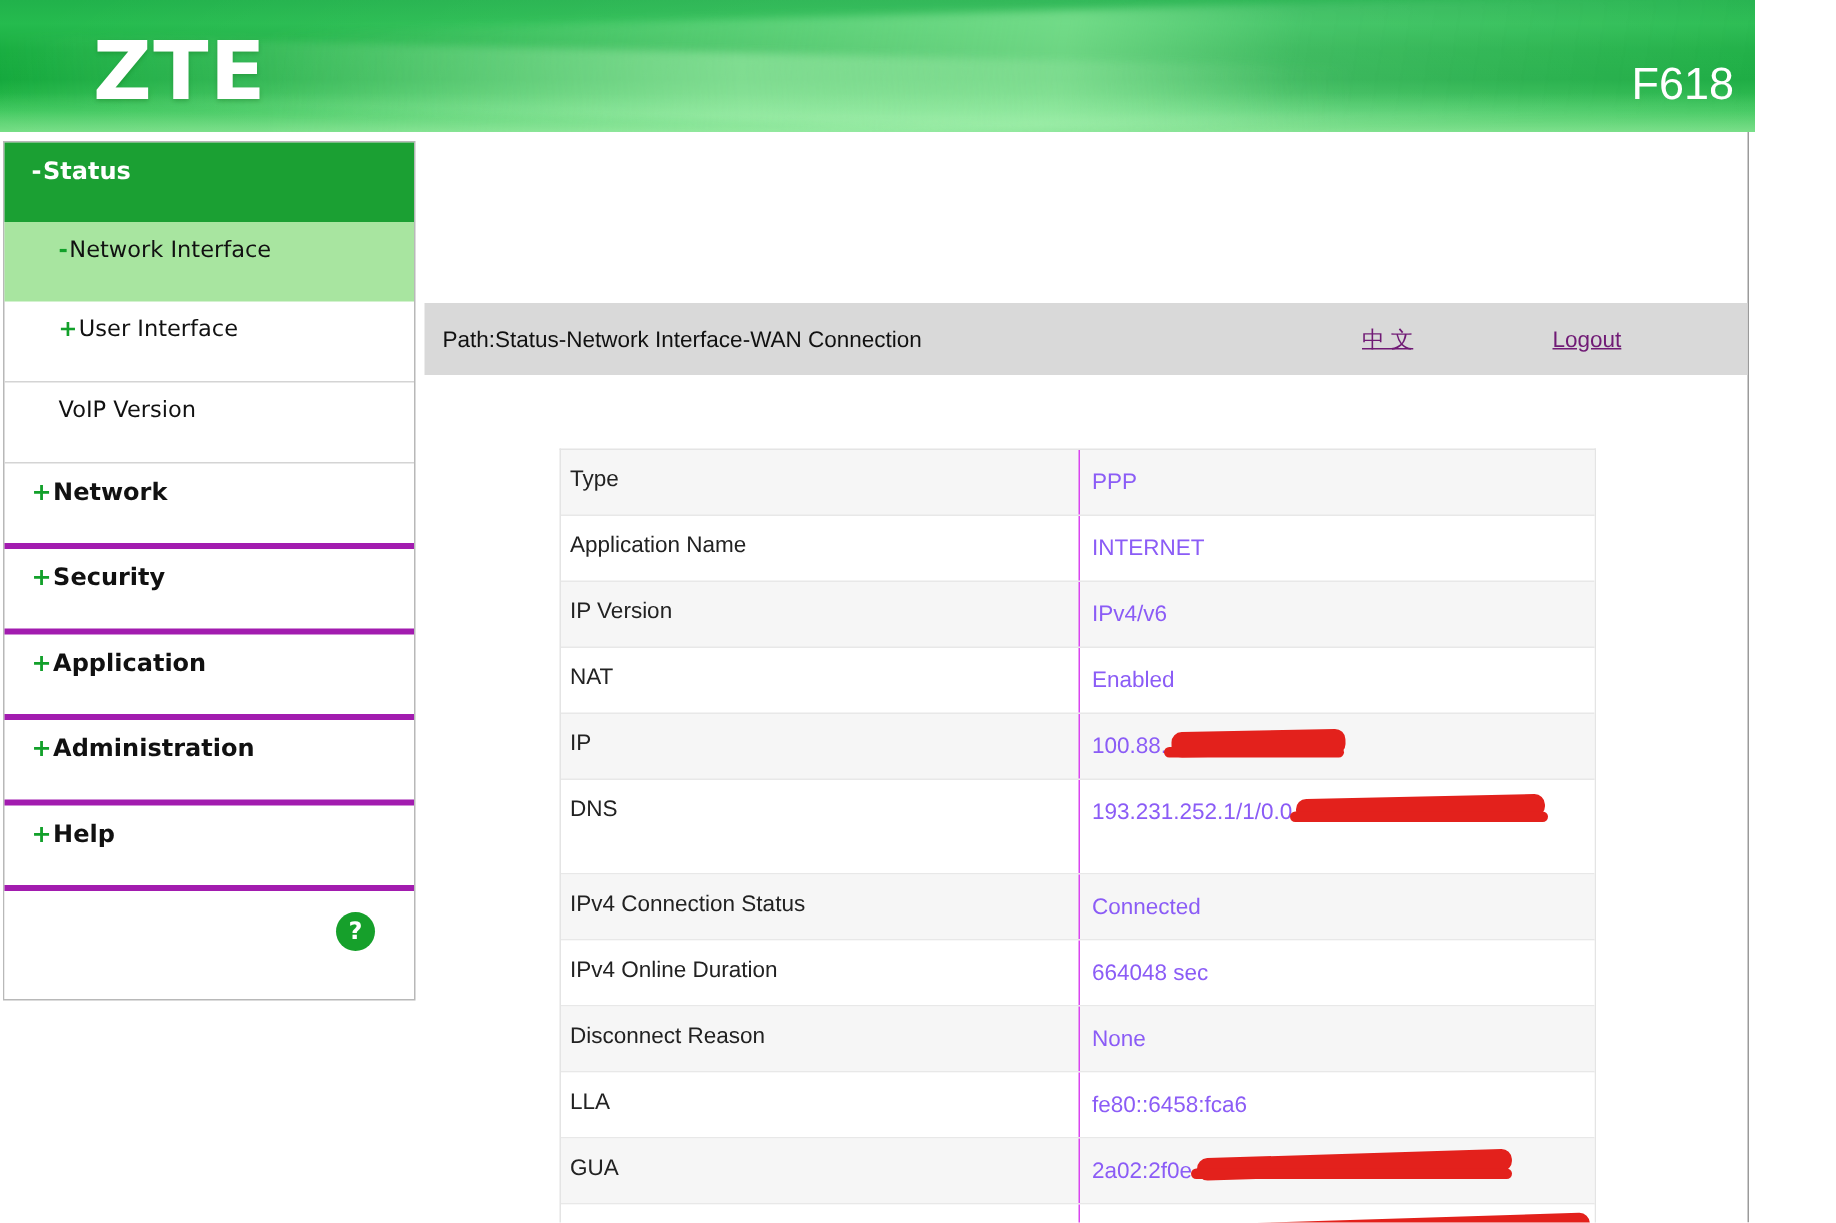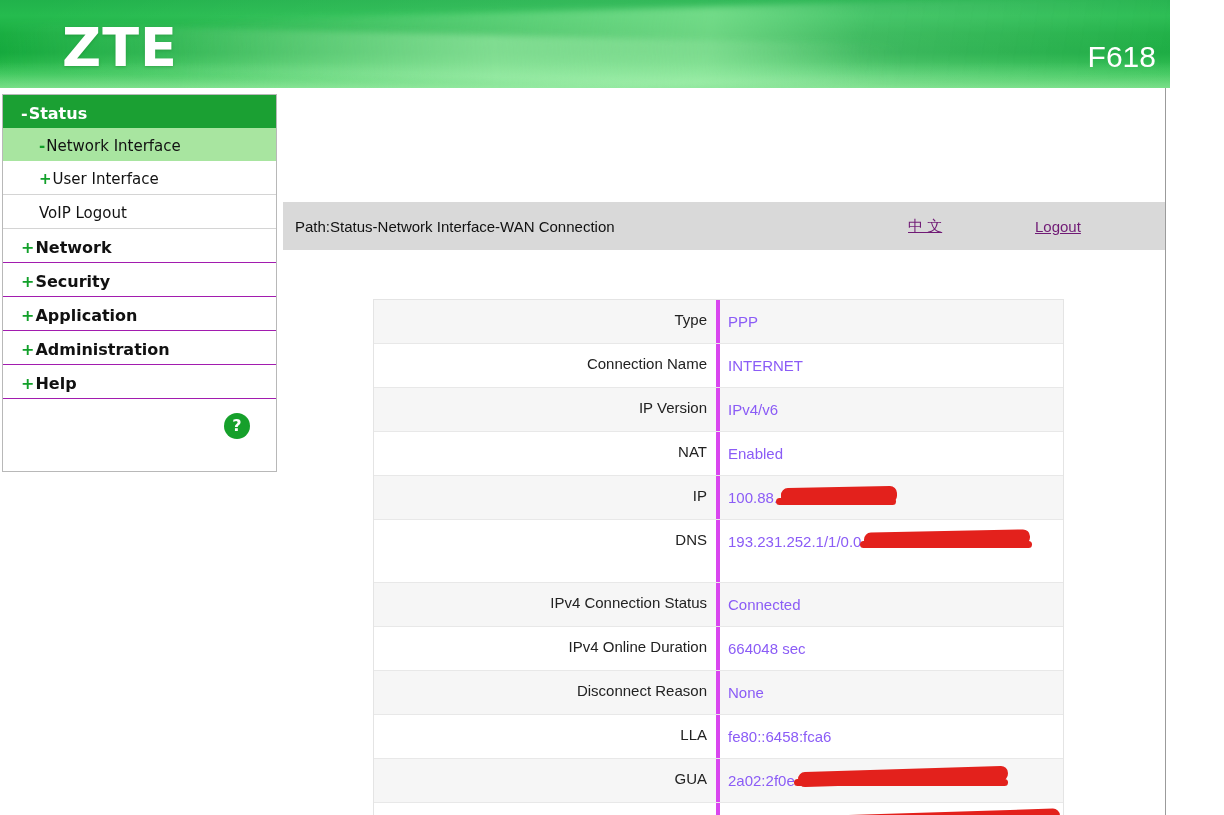--- a/index.html
+++ b/index.html
@@ -77,29 +77,29 @@
 
   
   .sidebar {
     position: absolute; left: 2px; top: 6px;
     width: 275px;
     background: #ffffff;
     border: 1px solid #b8b8b8;
   }
   .nav-item {
     font-size: 15px; color: #111111;
-    padding: 9px 0 5px 0;
+    padding: 9px 0 25px 0;
     line-height: 19px;
     cursor: pointer;
     white-space: nowrap;
   }
   .nav-l0 {
     font-weight: bold; font-size: 16px;
     padding-left: 18px;
-    border-bottom: 1px solid #a21caf;
+    border-bottom: 4px solid #a21caf;
   }
   .nav-l0.active {
     background: #1ba033; color: #ffffff;
     border-bottom: none;
   }
   .nav-l1 {
     padding-left: 36px; font-size: 15px;
   }
   .nav-l1.open { background: #a8e5a0; }
   .nav-l1.plain { border-bottom: 1px solid #d4d4d4; }
@@ -150,24 +150,24 @@
   }
   .row {
     display: flex;
     border-bottom: 1px solid #e8e8e8;
     min-height: 42px;
   }
   .row.odd { background: #f6f6f6; }
   .row.even { background: #ffffff; }
   .cell-label {
     width: 346px; flex: 0 0 346px;
-    text-align: right;
+    text-align: left;
     padding: 11px 9px 11px 6px;
     font-size: 15px; color: #222222;
-    border-right: 4px solid #d946ef;
+    border-right: 1px solid #d946ef;
     font-family: "Liberation Sans", "DejaVu Sans", sans-serif;
   }
   .cell-value {
     flex: 1 1 auto;
     padding: 11px 4px 11px 8px;
     font-size: 15px; color: #8b5cf6;
     position: relative;
     font-family: "Liberation Sans", "DejaVu Sans", sans-serif;
     word-break: break-all;
     line-height: 21px;
@@ -211,21 +211,21 @@
       <span class="sign">-</span><span>Network Interface</span>
     </div>
 
 
 
     <div class="nav-item nav-l1 plain">
       <span class="sign">+</span><span>User Interface</span>
     </div>
 
     <div class="nav-item nav-l1 plain">
-      <span>VoIP Logout</span>
+      <span>VoIP Version</span>
     </div>
 
     <div class="nav-item nav-l0">
       <span class="sign">+</span><span>Network</span>
     </div>
 
     <div class="nav-item nav-l0">
       <span class="sign">+</span><span>Security</span>
     </div>
 
@@ -253,21 +253,21 @@
   </div>
 
   <div class="table">
 
     <div class="row odd">
       <div class="cell-label">Type</div>
       <div class="cell-value">PPP</div>
     </div>
 
     <div class="row even">
-      <div class="cell-label">Connection Name</div>
+      <div class="cell-label">Application Name</div>
       <div class="cell-value">INTERNET</div>
     </div>
 
     <div class="row odd">
       <div class="cell-label">IP Version</div>
       <div class="cell-value">IPv4/v6</div>
     </div>
 
     <div class="row even">
       <div class="cell-label">NAT</div>

